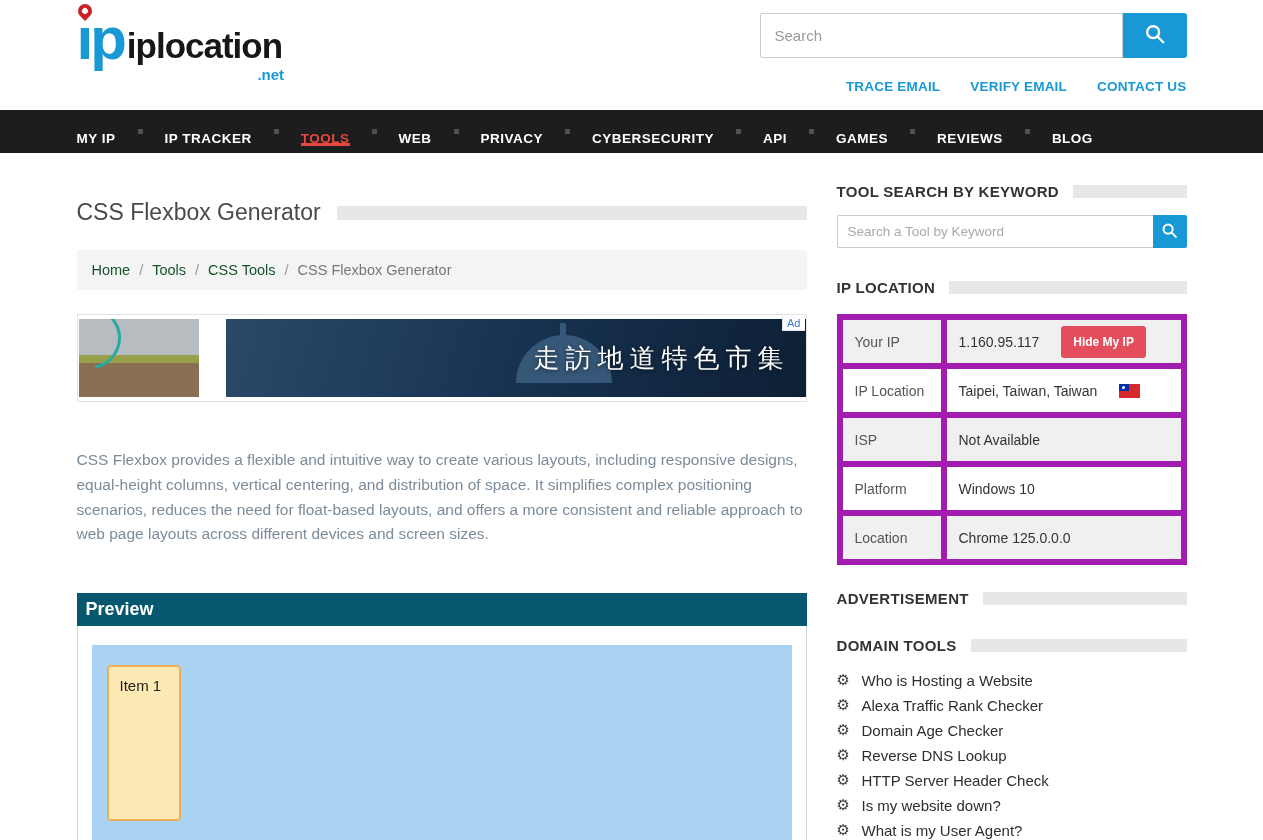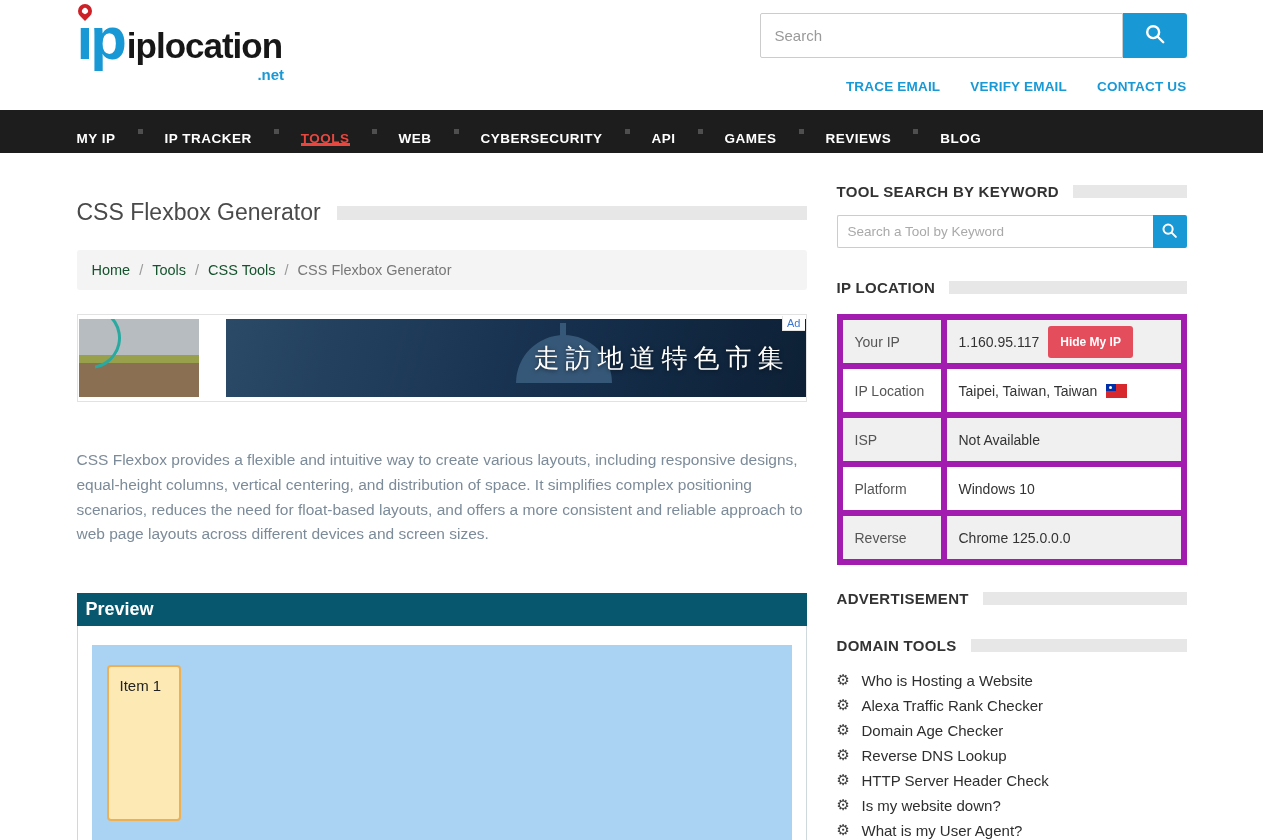--- a/index.html
+++ b/index.html
@@ -98,21 +98,21 @@
 
   .sb-section { margin-top:31px; }
   .sb-section-ad { margin-top:25px; }
   .sb-section-dt { margin-top:30px; }
 
   .ip-table { width:100%; border-collapse:collapse; margin-top:18px; font-size:14px; }
   .ip-table td { border:6px solid #a21caf; padding:0 12px; height:49px; vertical-align:middle; }
   .ip-table tr:nth-child(odd) td { background:#f0f0f0; }
   .ip-table td.lbl { width:104px; color:#555; }
   .ip-table td.val { color:#333; }
-  .val-flex { display:flex; align-items:center; gap:9px; }
+  .val-flex { display:flex; align-items:center; gap:22px; }
   .hide-ip-btn { background:#e44d5c; color:#fff; border:none; font-weight:bold; font-size:12px;
                  padding:9px 12px; border-radius:3px; cursor:pointer; font-family:inherit; }
   .flag { display:inline-block; width:21px; height:14px; background:#d7282d; position:relative; flex:0 0 auto; }
   .flag::before { content:""; position:absolute; left:0; top:0; width:10px; height:7px; background:#002fa7; }
   .flag::after { content:""; position:absolute; left:3px; top:2px; width:3px; height:3px; background:#fff; border-radius:50%; }
 
   .domain-tools { list-style:none; margin-top:17px; }
   .domain-tools li { display:flex; align-items:center; margin-bottom:7px; }
   .gear { width:25px; font-size:15px; color:#3d3d3d; font-family:"DejaVu Sans", sans-serif; }
   .domain-tools a { color:#2e2e2e; font-size:15px; text-decoration:none; cursor:pointer; }
@@ -163,20 +163,23 @@
       <li>
           <a>IP TRACKER</a>
         </li>
       <li class="active">
           <a>TOOLS</a>
         </li>
       <li>
           <a>WEB</a>
         </li>
       <li>
+          <a>PRIVACY</a>
+        </li>
+      <li>
           <a>CYBERSECURITY</a>
         </li>
       <li>
           <a>API</a>
         </li>
       <li>
           <a>GAMES</a>
         </li>
       <li>
           <a>REVIEWS</a>
@@ -276,21 +279,21 @@
           </tr>
           <tr>
             <td class="lbl">ISP</td>
             <td class="val">Not Available</td>
           </tr>
           <tr>
             <td class="lbl">Platform</td>
             <td class="val">Windows 10</td>
           </tr>
           <tr>
-            <td class="lbl">Reverse</td>
+            <td class="lbl">Location</td>
             <td class="val">Chrome 125.0.0.0</td>
           </tr>
         </tbody>
       </table>
     </div>
 
     <div class="sb-section sb-section-ad">
       <div class="sb-heading">
         <h2>ADVERTISEMENT</h2>
         <div class="deco-bar"></div>

